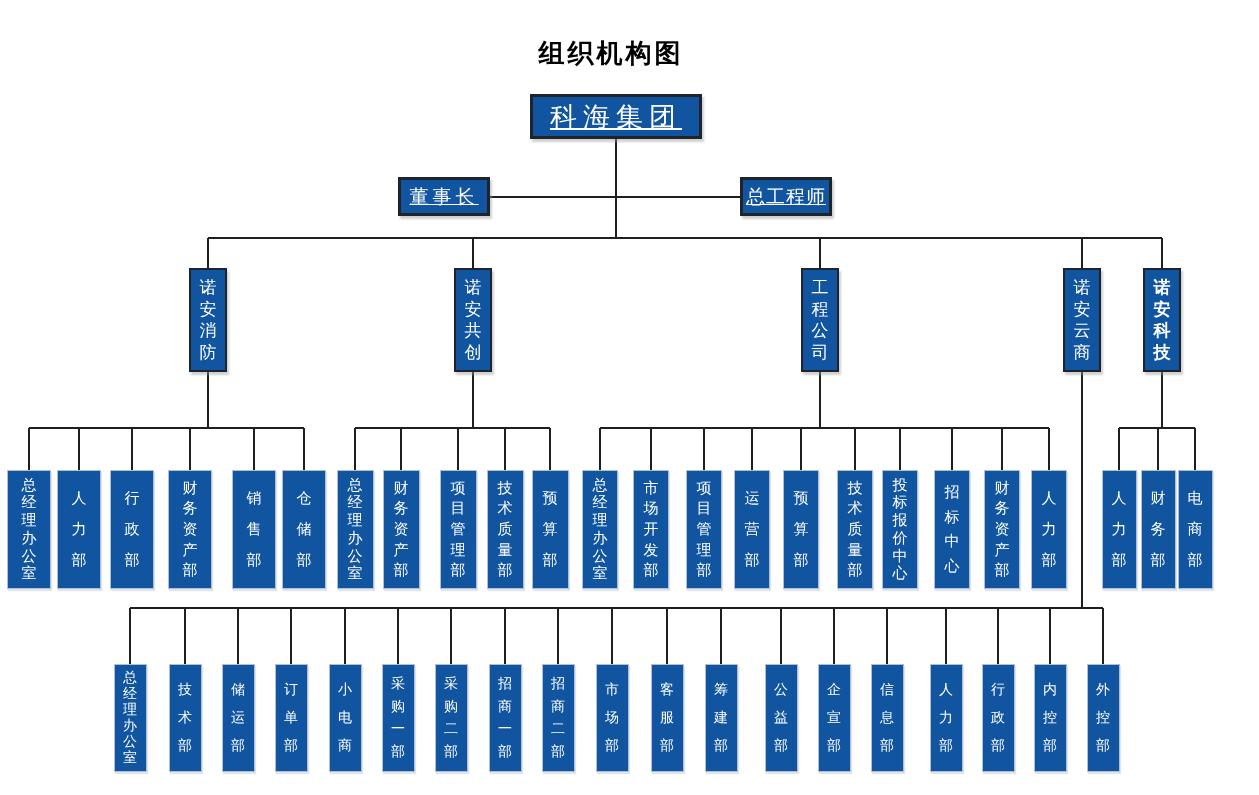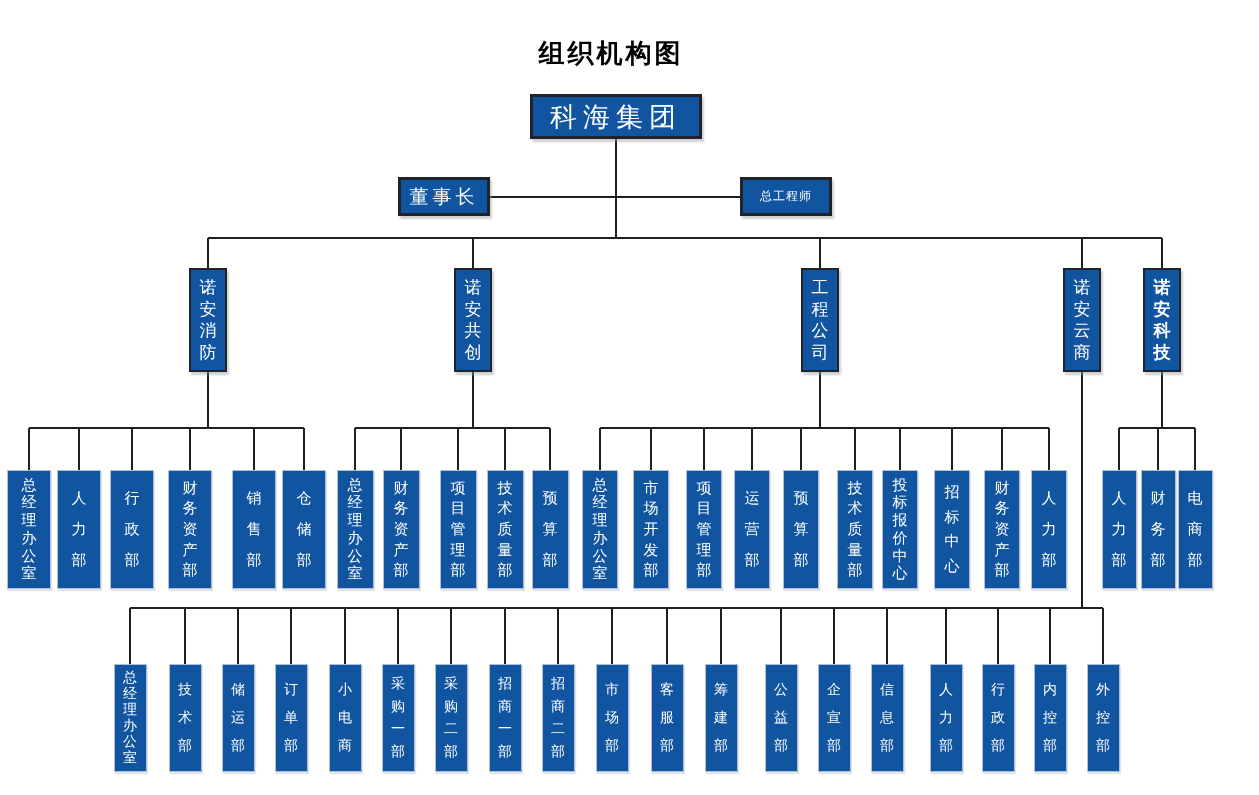--- a/index.html
+++ b/index.html
@@ -18,24 +18,25 @@
   }
   #lines{position:absolute;left:0;top:0;}
   .hbox{
     position:absolute;
     display:flex;align-items:center;justify-content:center;
     color:#fff;box-sizing:border-box;
     background:#1155A0;
     border:3px solid #1F242B;
     box-shadow:2px 3px 2px rgba(150,150,150,.45);
     letter-spacing:4px;
+    text-decoration:underline;
   }
   #root-box{left:530px;top:94px;width:172px;height:45px;font-size:27px;letter-spacing:6px;}
   #officer-chairman{left:398px;top:177px;width:92px;height:39px;font-size:19px;}
-  #officer-chief-engineer{left:740px;top:177px;width:92px;height:39px;font-size:12px;letter-spacing:1px;}
+  #officer-chief-engineer{left:740px;top:177px;width:92px;height:39px;font-size:19px;letter-spacing:1px;}
   .vbox{
     position:absolute;
     display:flex;flex-direction:column;align-items:center;justify-content:space-evenly;
     color:#fff;box-sizing:border-box;background:#1155A0;
     padding:4px 0;
   }
   .vbox span{display:block;line-height:1;}
   .division{
     border:2.5px solid #1F242B;
     box-shadow:2px 3px 2px rgba(150,150,150,.45);

